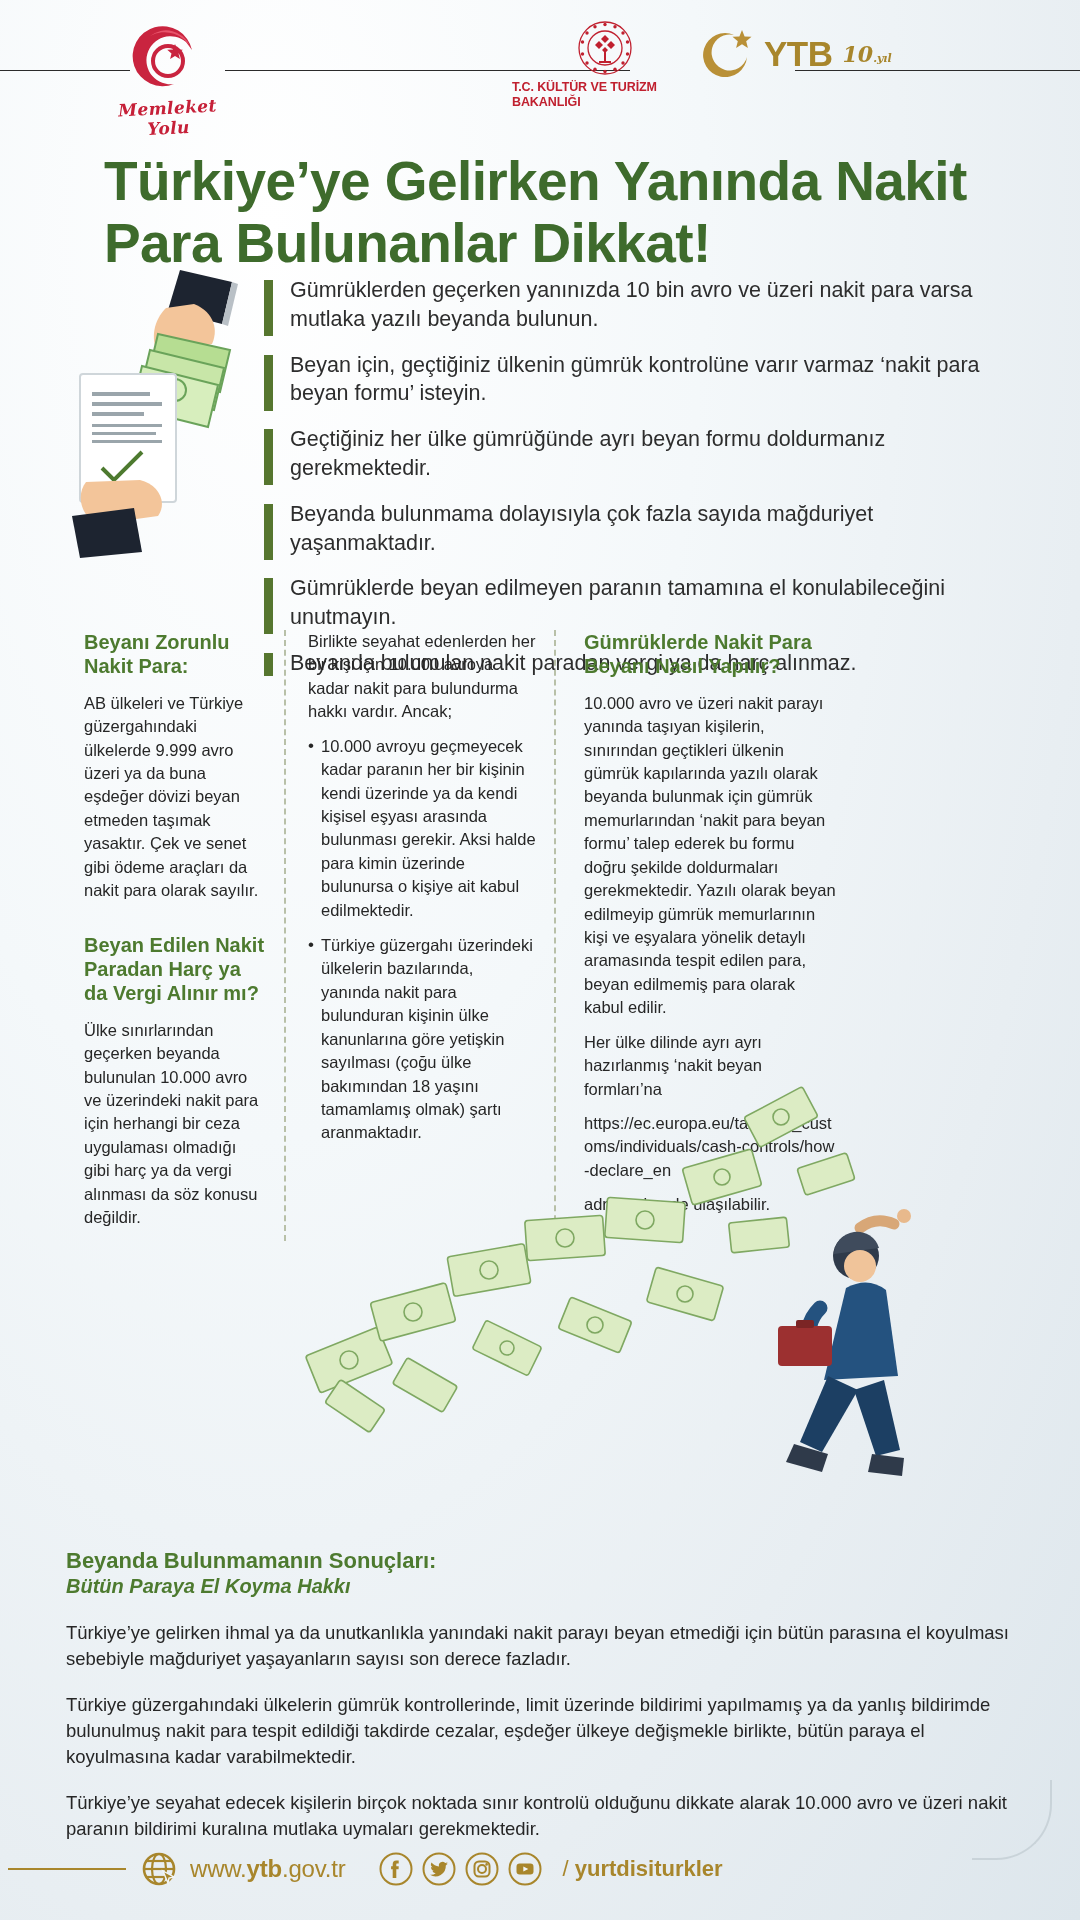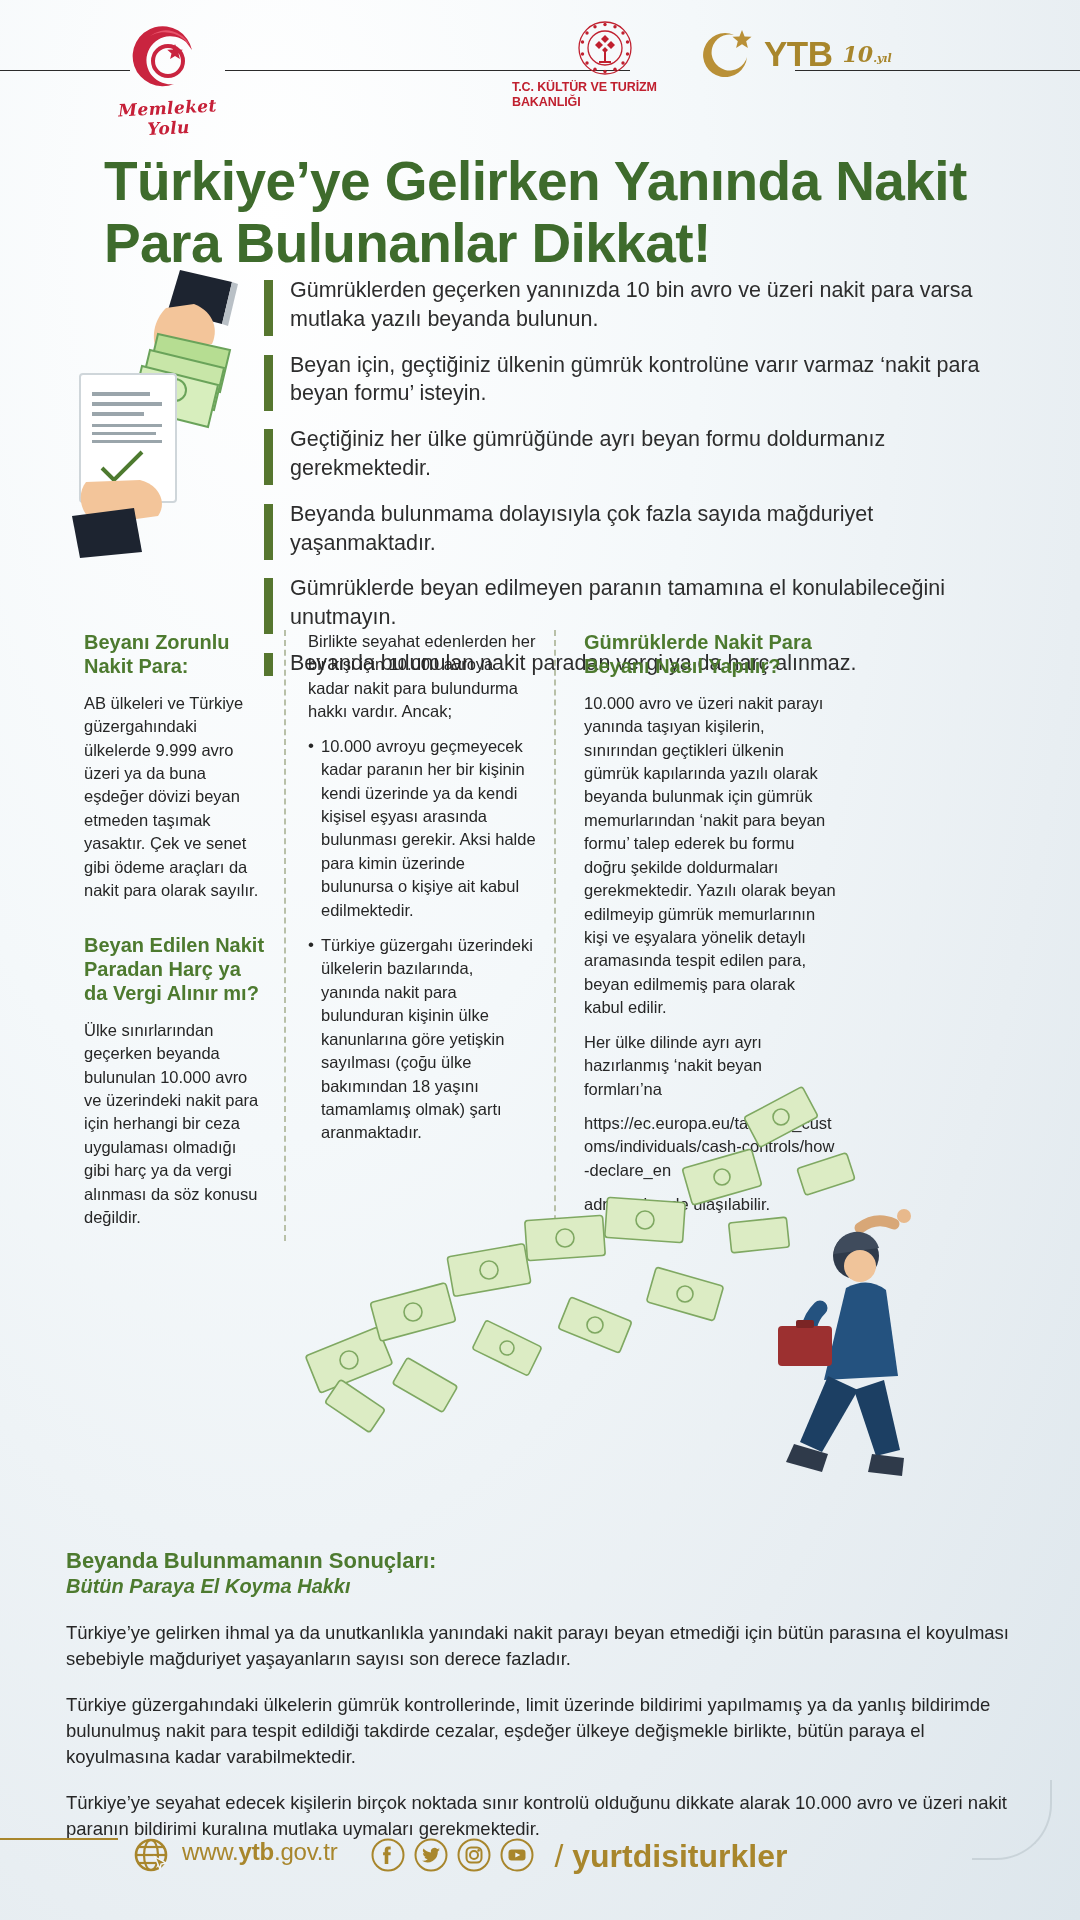--- a/index.html
+++ b/index.html
@@ -136,32 +136,32 @@
   .bottom h4 {
     font-size: 20px; font-weight: 700; font-style: italic;
     color: #4d7a2f; margin-bottom: 22px; line-height: 1.2;
   }
   .bottom p {
     font-size: 18.5px; line-height: 1.4; color: #262626; margin-bottom: 20px;
   }
 
   
   .footer {
-    position: absolute; left: 0; top: 1838px; width: 928px; height: 62px;
-    display: flex; 
+    position: absolute; left: 8px; top: 1838px; width: 928px; height: 62px;
+    display: flex; align-items: center;
   }
   .footer .f-rule { width: 118px; height: 2px; background: #a8862c; margin-right: 16px; }
   .footer .globe { width: 34px; height: 34px; margin-right: 14px; }
   .footer .site {
     font-size: 24px; color: #a8862c; letter-spacing: -0.2px; margin-right: 34px;
   }
   .footer .site b { font-weight: 800; }
   .footer .socials { display: flex; gap: 9px; margin-right: 20px; }
   .footer .socials span { width: 34px; height: 34px; display: block; }
-  .footer .handle { font-size: 32px; font-weight: 800; color: #a8862c; }
+  .footer .handle { font-size: 22px; font-weight: 800; color: #a8862c; }
   .footer .handle .slash { font-weight: 400; }
 
   
   .frame-curve {
     position: absolute; right: 28px; top: 1780px;
     width: 80px; height: 80px;
     border-right: 2px solid #c9d3d9; border-bottom: 2px solid #c9d3d9;
     border-bottom-right-radius: 56px;
   }
 </style>

